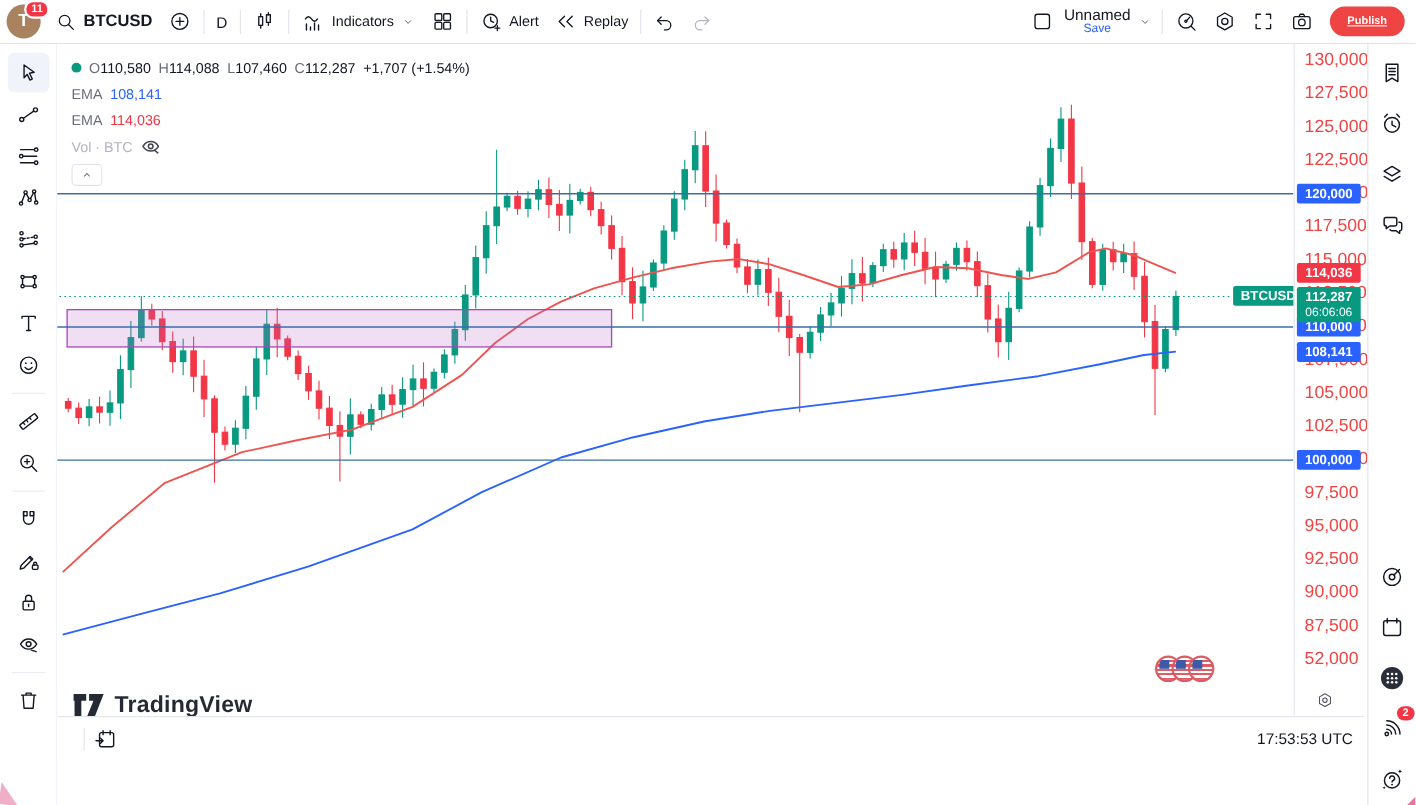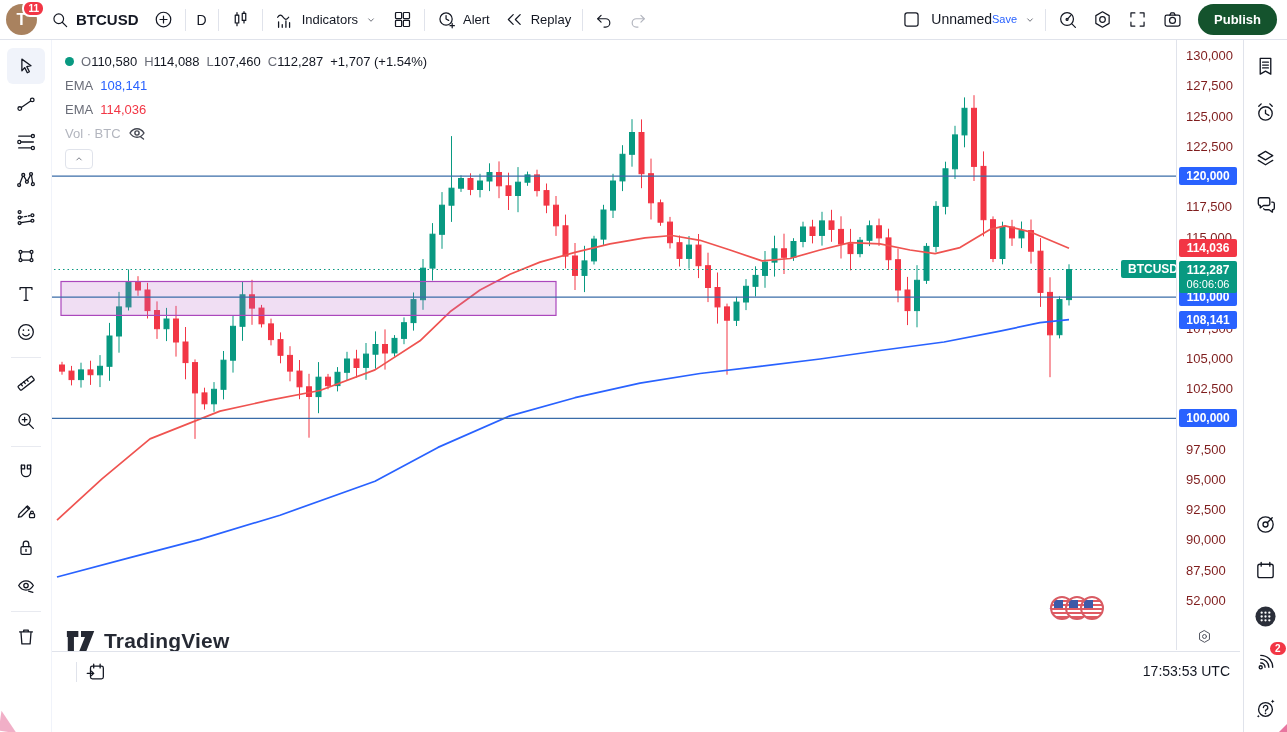--- a/index.html
+++ b/index.html
@@ -21,25 +21,25 @@
   .hbtn { display:flex; align-items:center; gap:6px; padding:4px 7px; border-radius:4px; cursor:pointer; }
   .sep { width:1px; height:22px; background:#e0e3eb; margin:0 4px; flex:none; }
   #avatar { position:relative; width:31px; height:31px; flex:none; margin-right:6px; }
   #avatar .circle { width:31px; height:31px; border-radius:50%; background:#a9825f; color:#fff;
      display:flex; align-items:center; justify-content:center; font-weight:700; font-size:16px; }
   #avatar .badge { position:absolute; top:-4px; right:-8px; background:#f23645; color:#fff;
      font-size:10px; font-weight:700; border-radius:8px; padding:1px 4px; border:2px solid #fff; }
   .sym { font-weight:700; font-size:15px; }
   .itv { font-size:14px; }
   #right-head { margin-left:auto; display:flex; align-items:center; }
-  #layout-name { display:flex; flex-direction:row; align-items:center; line-height:13px; padding:0 2px; }
+  #layout-name { display:flex; flex-direction:column; align-items:center; line-height:13px; padding:0 2px; }
   #layout-name .nm { font-size:14px; }
   #layout-name .sv { font-size:11px; color:#2962ff; }
-  #publish-btn { background:#14532d; color:#fff; font-size:13px; font-weight:600;
-     border-radius:18px; padding:8px 16px; margin-left:8px; cursor:pointer; }
+  #publish-btn { background:#ef4444; color:#fff; font-size:10px; font-weight:600;
+     border-radius:18px; padding:8px 16px; margin-left:8px; cursor:pointer;text-decoration:underline; }
   .mut { color:#50535e; }
   .dis { color:#b2b5be; }
 
   
   #left-toolbar {
     position:absolute; left:0; top:40px; width:52px; height:692px; background:#fff;
     display:flex; flex-direction:column; align-items:center; padding-top:8px; gap:2px;
     border-right:1px solid #f0f3fa;
   }
   .tool { width:38px; height:36px; border-radius:6px; display:flex; align-items:center; justify-content:center; cursor:pointer; }
@@ -63,21 +63,21 @@
      background:repeating-linear-gradient(180deg,#fff 0 2px,#e05b63 2px 4px); margin-left:-9px; }
   .flag-c .canton { position:absolute; left:2px; top:2px; width:9px; height:8px; background:#3d5aa8; }
   #sparkle { color:#8e4bbf; font-size:15px; margin-right:-2px; transform:rotate(-10deg); }
   #symbol-price-label {
     position:absolute; background:#089981; color:#fff; font-size:12px; font-weight:700;
     padding:2px 7px; border-radius:2px; }
 
   
   #price-axis { position:absolute; left:1176px; top:40px; width:64px; height:610px;
      border-left:1px solid #e0e3eb; background:#fff; }
-  .axis-tick { position:absolute; left:9px; transform:translateY(-50%); font-size:13px; color:#7f1d1d; white-space:nowrap; }
+  .axis-tick { position:absolute; left:9px; transform:translateY(-50%); font-size:16px; color:#ef4444; white-space:nowrap; }
   .axis-badge { position:absolute; left:2px; width:58px; text-align:center; color:#fff;
      font-size:12px; font-weight:600; border-radius:2px; padding:2px 0; line-height:14px; }
   #axis-gear { position:absolute; left:1196px; top:628px; color:#50535e; cursor:pointer; }
 
   
   #time-axis { position:absolute; left:52px; top:625px; width:1124px; height:26px; background:#fff; }
   .month-lab { position:absolute; top:5px; transform:translateX(-50%); font-size:12px; color:#42464e; }
   #range-toolbar { position:absolute; left:52px; top:651px; width:1188px; height:40px; background:#fff;
      border-top:1px solid #e0e3eb; display:flex; align-items:center; padding-left:16px; }
   .range-btn { font-size:13px; color:#131722; padding:4px 6px; border-radius:4px; cursor:pointer; margin-right:3px; }

